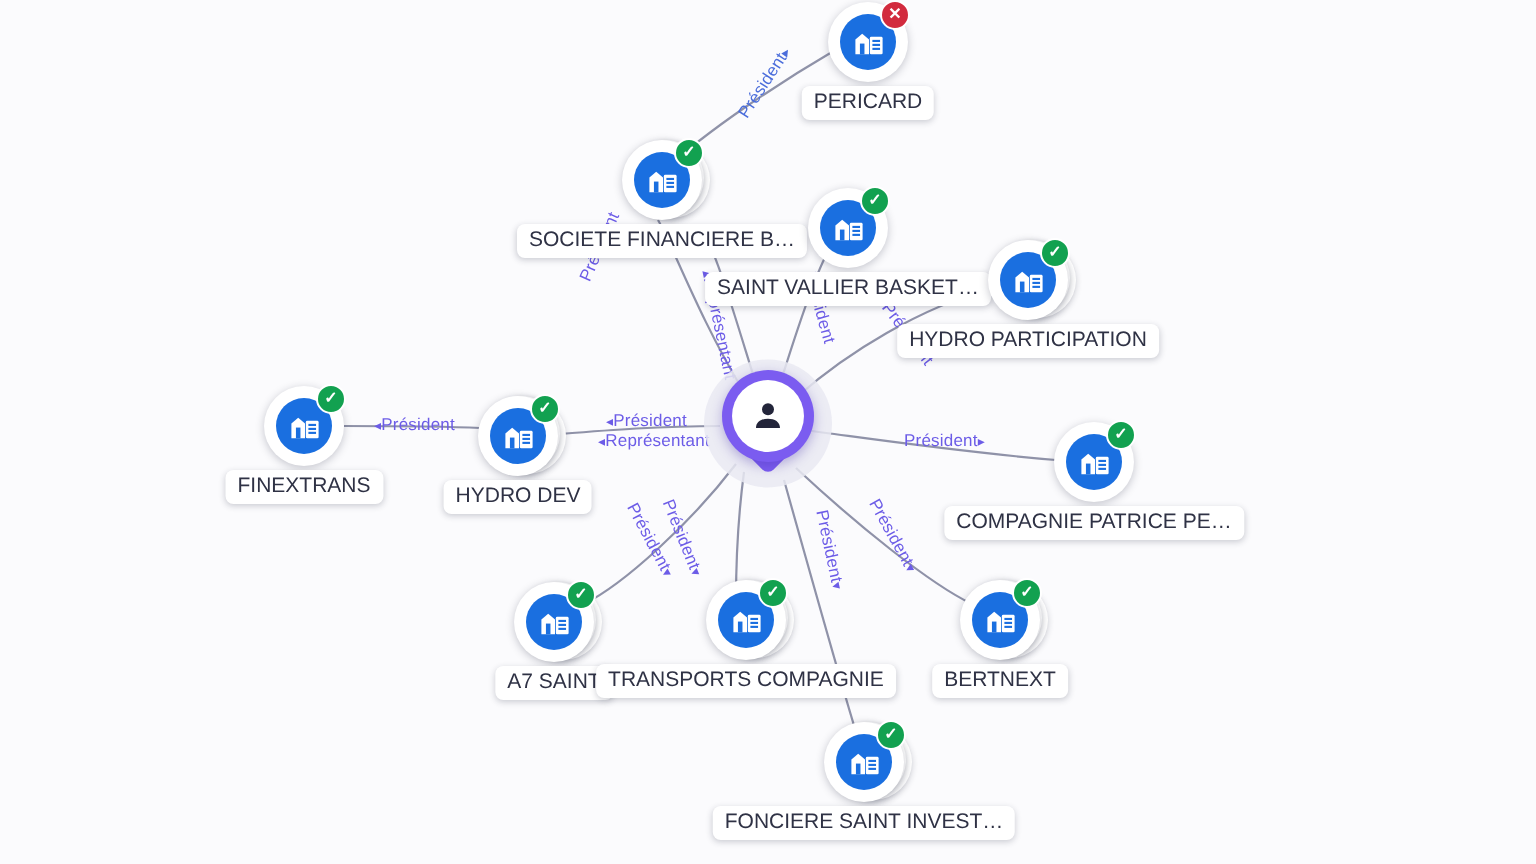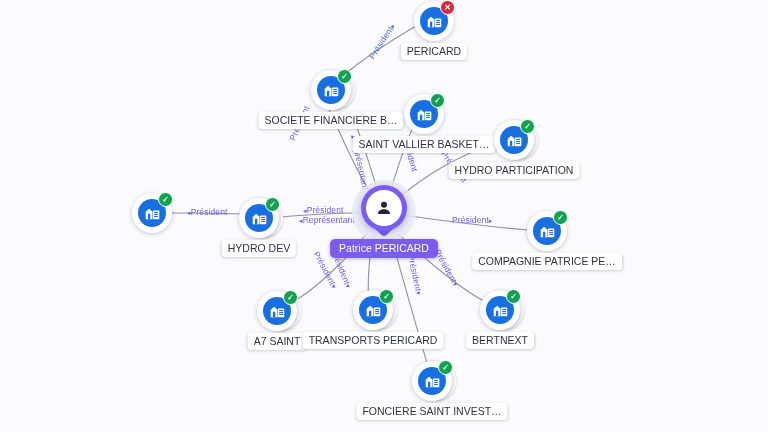--- a/index.html
+++ b/index.html
@@ -228,20 +228,21 @@
                 <rect x="14.4" y="9.8" width="5.4" height="1.5" fill="#1a6fe0"></rect>
                 <rect x="14.4" y="12.6" width="5.4" height="1.5" fill="#1a6fe0"></rect>
                 <rect x="14.4" y="15.4" width="5.4" height="1.5" fill="#1a6fe0"></rect>
                 <rect x="5.6" y="12.4" width="3.2" height="7.6" fill="#1a6fe0"></rect>
               </svg>
             </div>
           </div>
           <div class="badge ok">
             <span class="g">✓</span>
           </div>
+          <div class="nlabel">FINEXTRANS</div>
         </div>
       </div>
       <div class="node" style="left: 259px; top: 218px;">
         <div class="nwrap">
           <div class="stack s1"></div>
           <div class="stack s2"></div>
           <div class="disc">
             <div class="chip">
               <svg width="17" height="17" viewBox="0 0 24 24" aria-hidden="true">
                 <path d="M2.4 9.6 7.2 5.4l4.8 4.2V20H2.4z" fill="#fff"></path>
@@ -313,21 +314,21 @@
                 <rect x="14.4" y="9.8" width="5.4" height="1.5" fill="#1a6fe0"></rect>
                 <rect x="14.4" y="12.6" width="5.4" height="1.5" fill="#1a6fe0"></rect>
                 <rect x="14.4" y="15.4" width="5.4" height="1.5" fill="#1a6fe0"></rect>
                 <rect x="5.6" y="12.4" width="3.2" height="7.6" fill="#1a6fe0"></rect>
               </svg>
             </div>
           </div>
           <div class="badge ok">
             <span class="g">✓</span>
           </div>
-          <div class="nlabel">TRANSPORTS PERICARD</div>
+          <div class="nlabel">TRANSPORTS COMPAGNIE</div>
         </div>
       </div>
       <div class="node" style="left: 500px; top: 310px;">
         <div class="nwrap">
           <div class="stack s1"></div>
           <div class="stack s2"></div>
           <div class="disc">
             <div class="chip">
               <svg width="17" height="17" viewBox="0 0 24 24" aria-hidden="true">
                 <path d="M2.4 9.6 7.2 5.4l4.8 4.2V20H2.4z" fill="#fff"></path>
@@ -374,16 +375,15 @@
     <div class="pin">
       <div class="tail"></div>
       <div class="head"></div>
       <div class="inner">
         <svg width="20" height="20" viewBox="0 0 24 24" aria-hidden="true">
           <circle cx="12" cy="8" r="3.6" fill="#23253a"></circle>
           <path d="M4.8 19.2c0-3.7 3.2-5.6 7.2-5.6s7.2 1.9 7.2 5.6z" fill="#23253a"></path>
         </svg>
       </div>
     </div>
-    <div class="plabel">Patrice PERICARD</div>
   </div>
 
 </div>
 
 </body></html>

